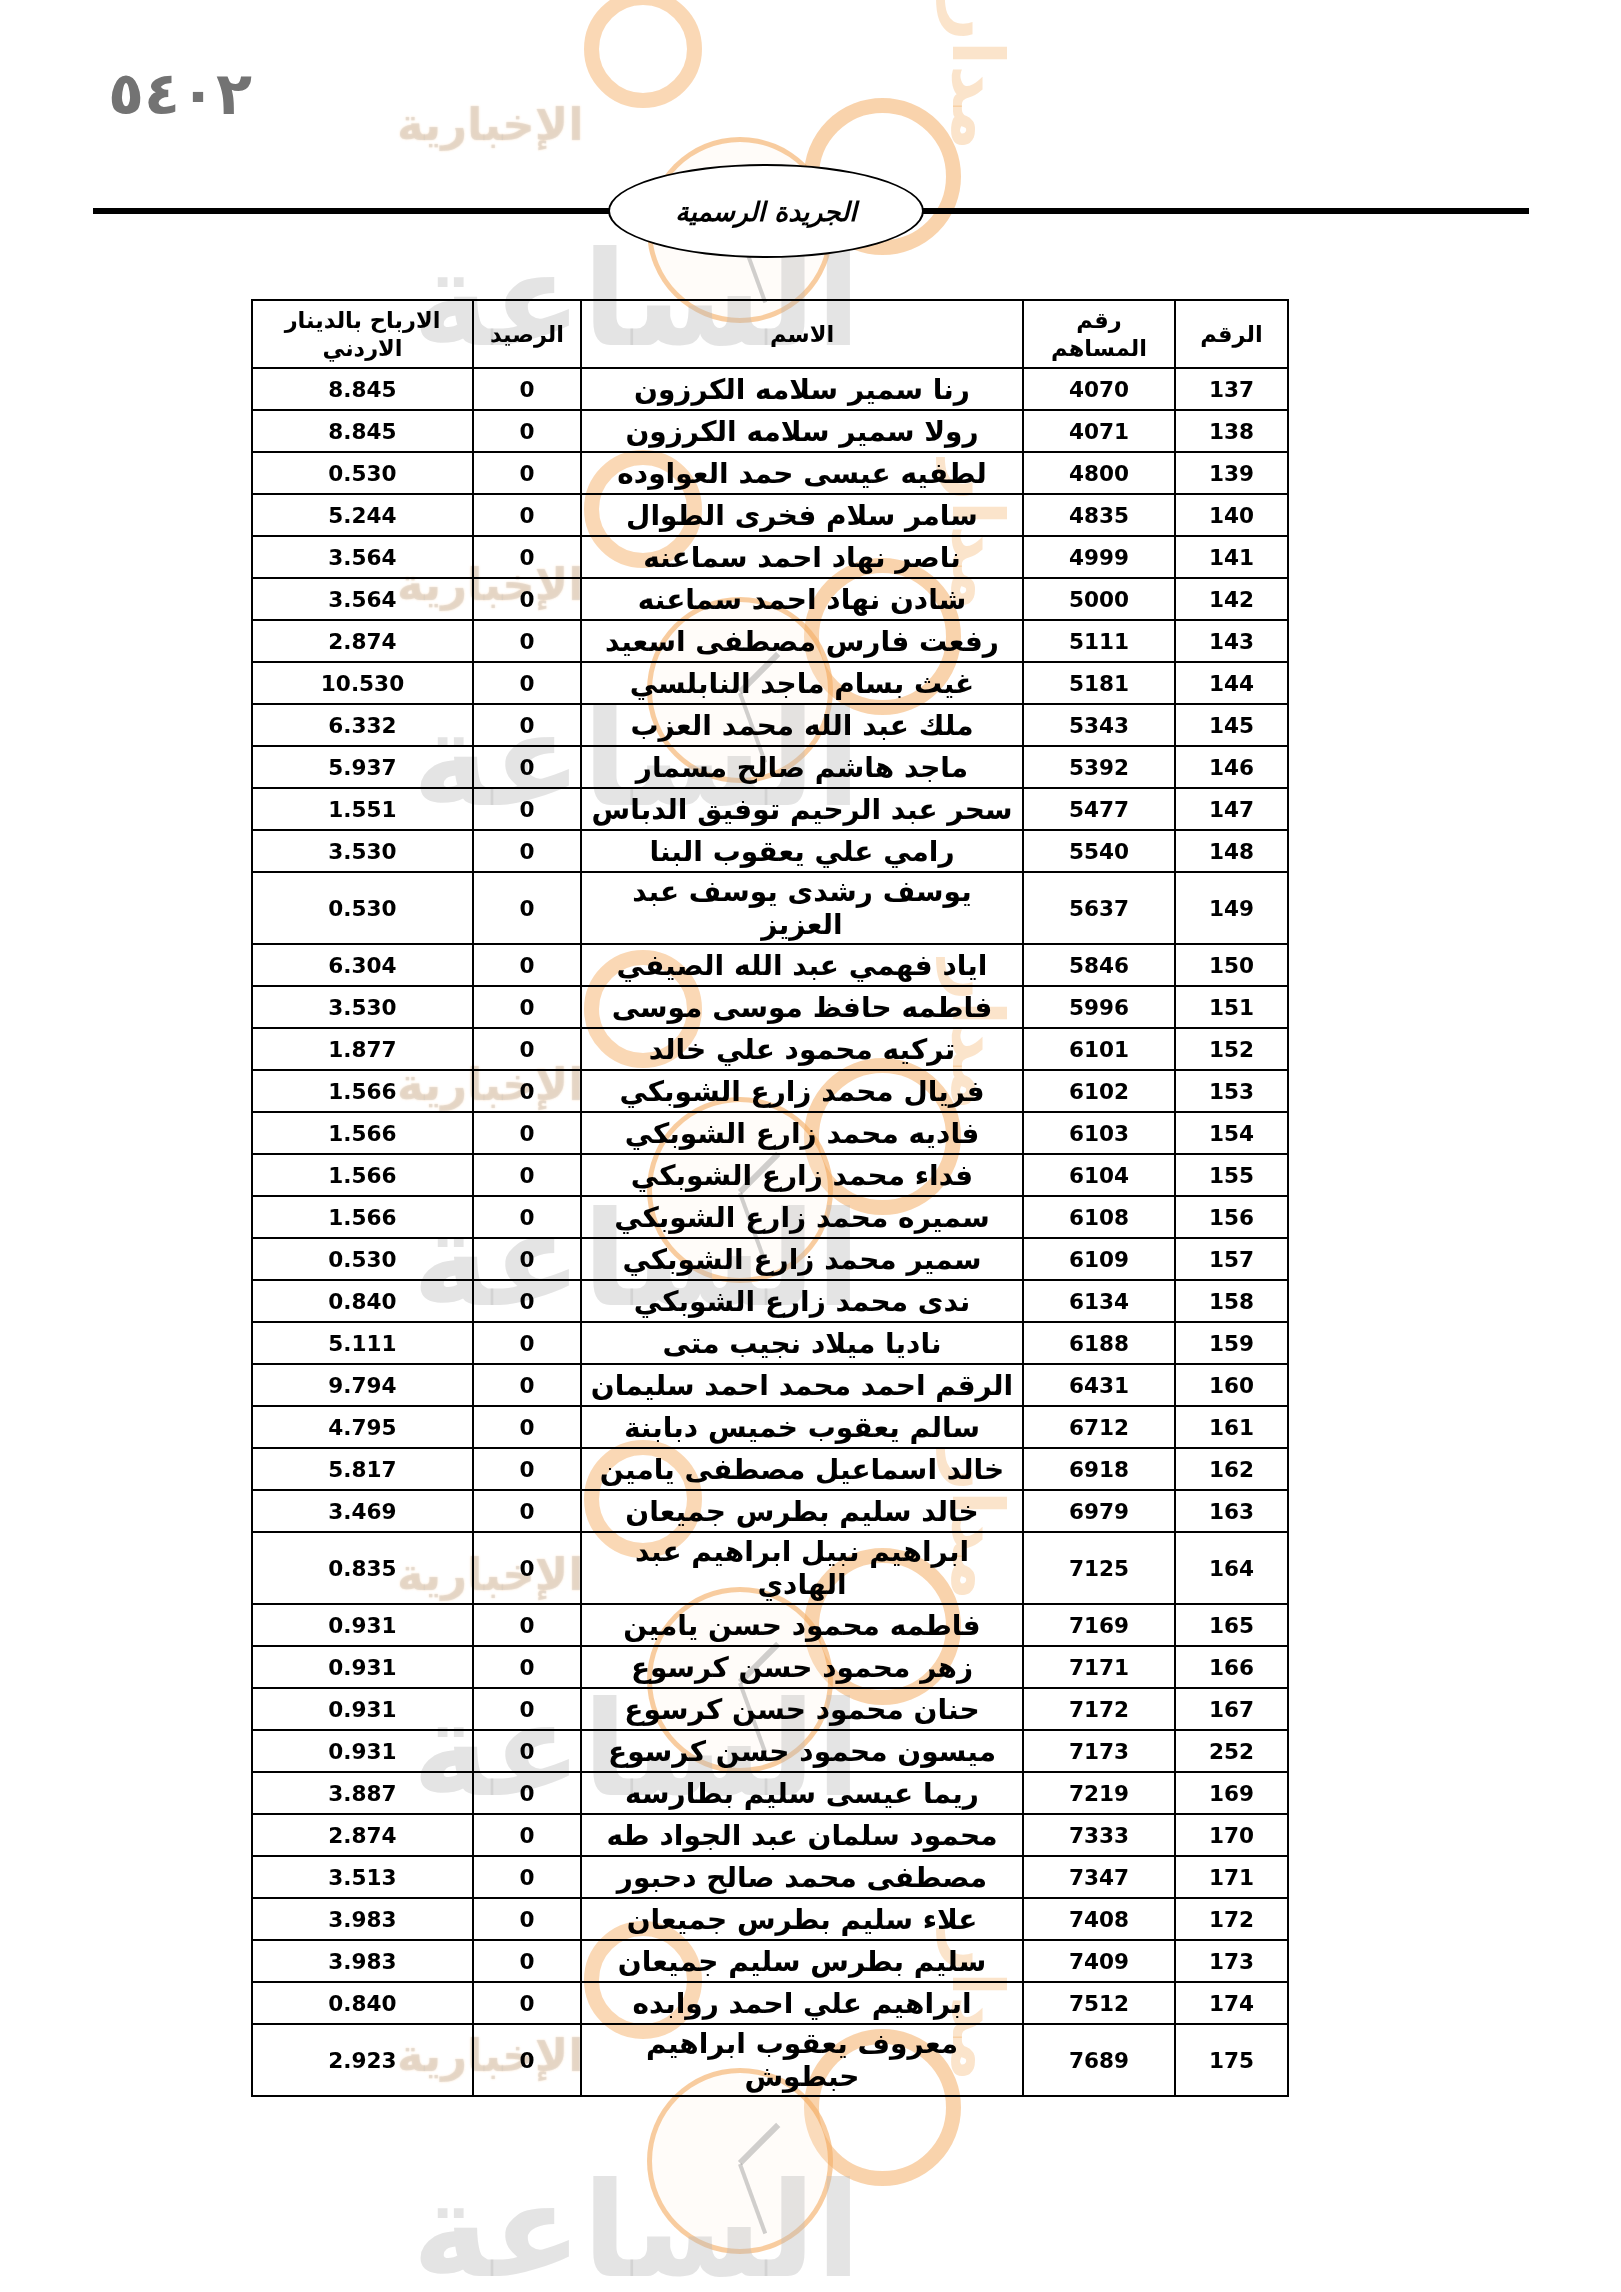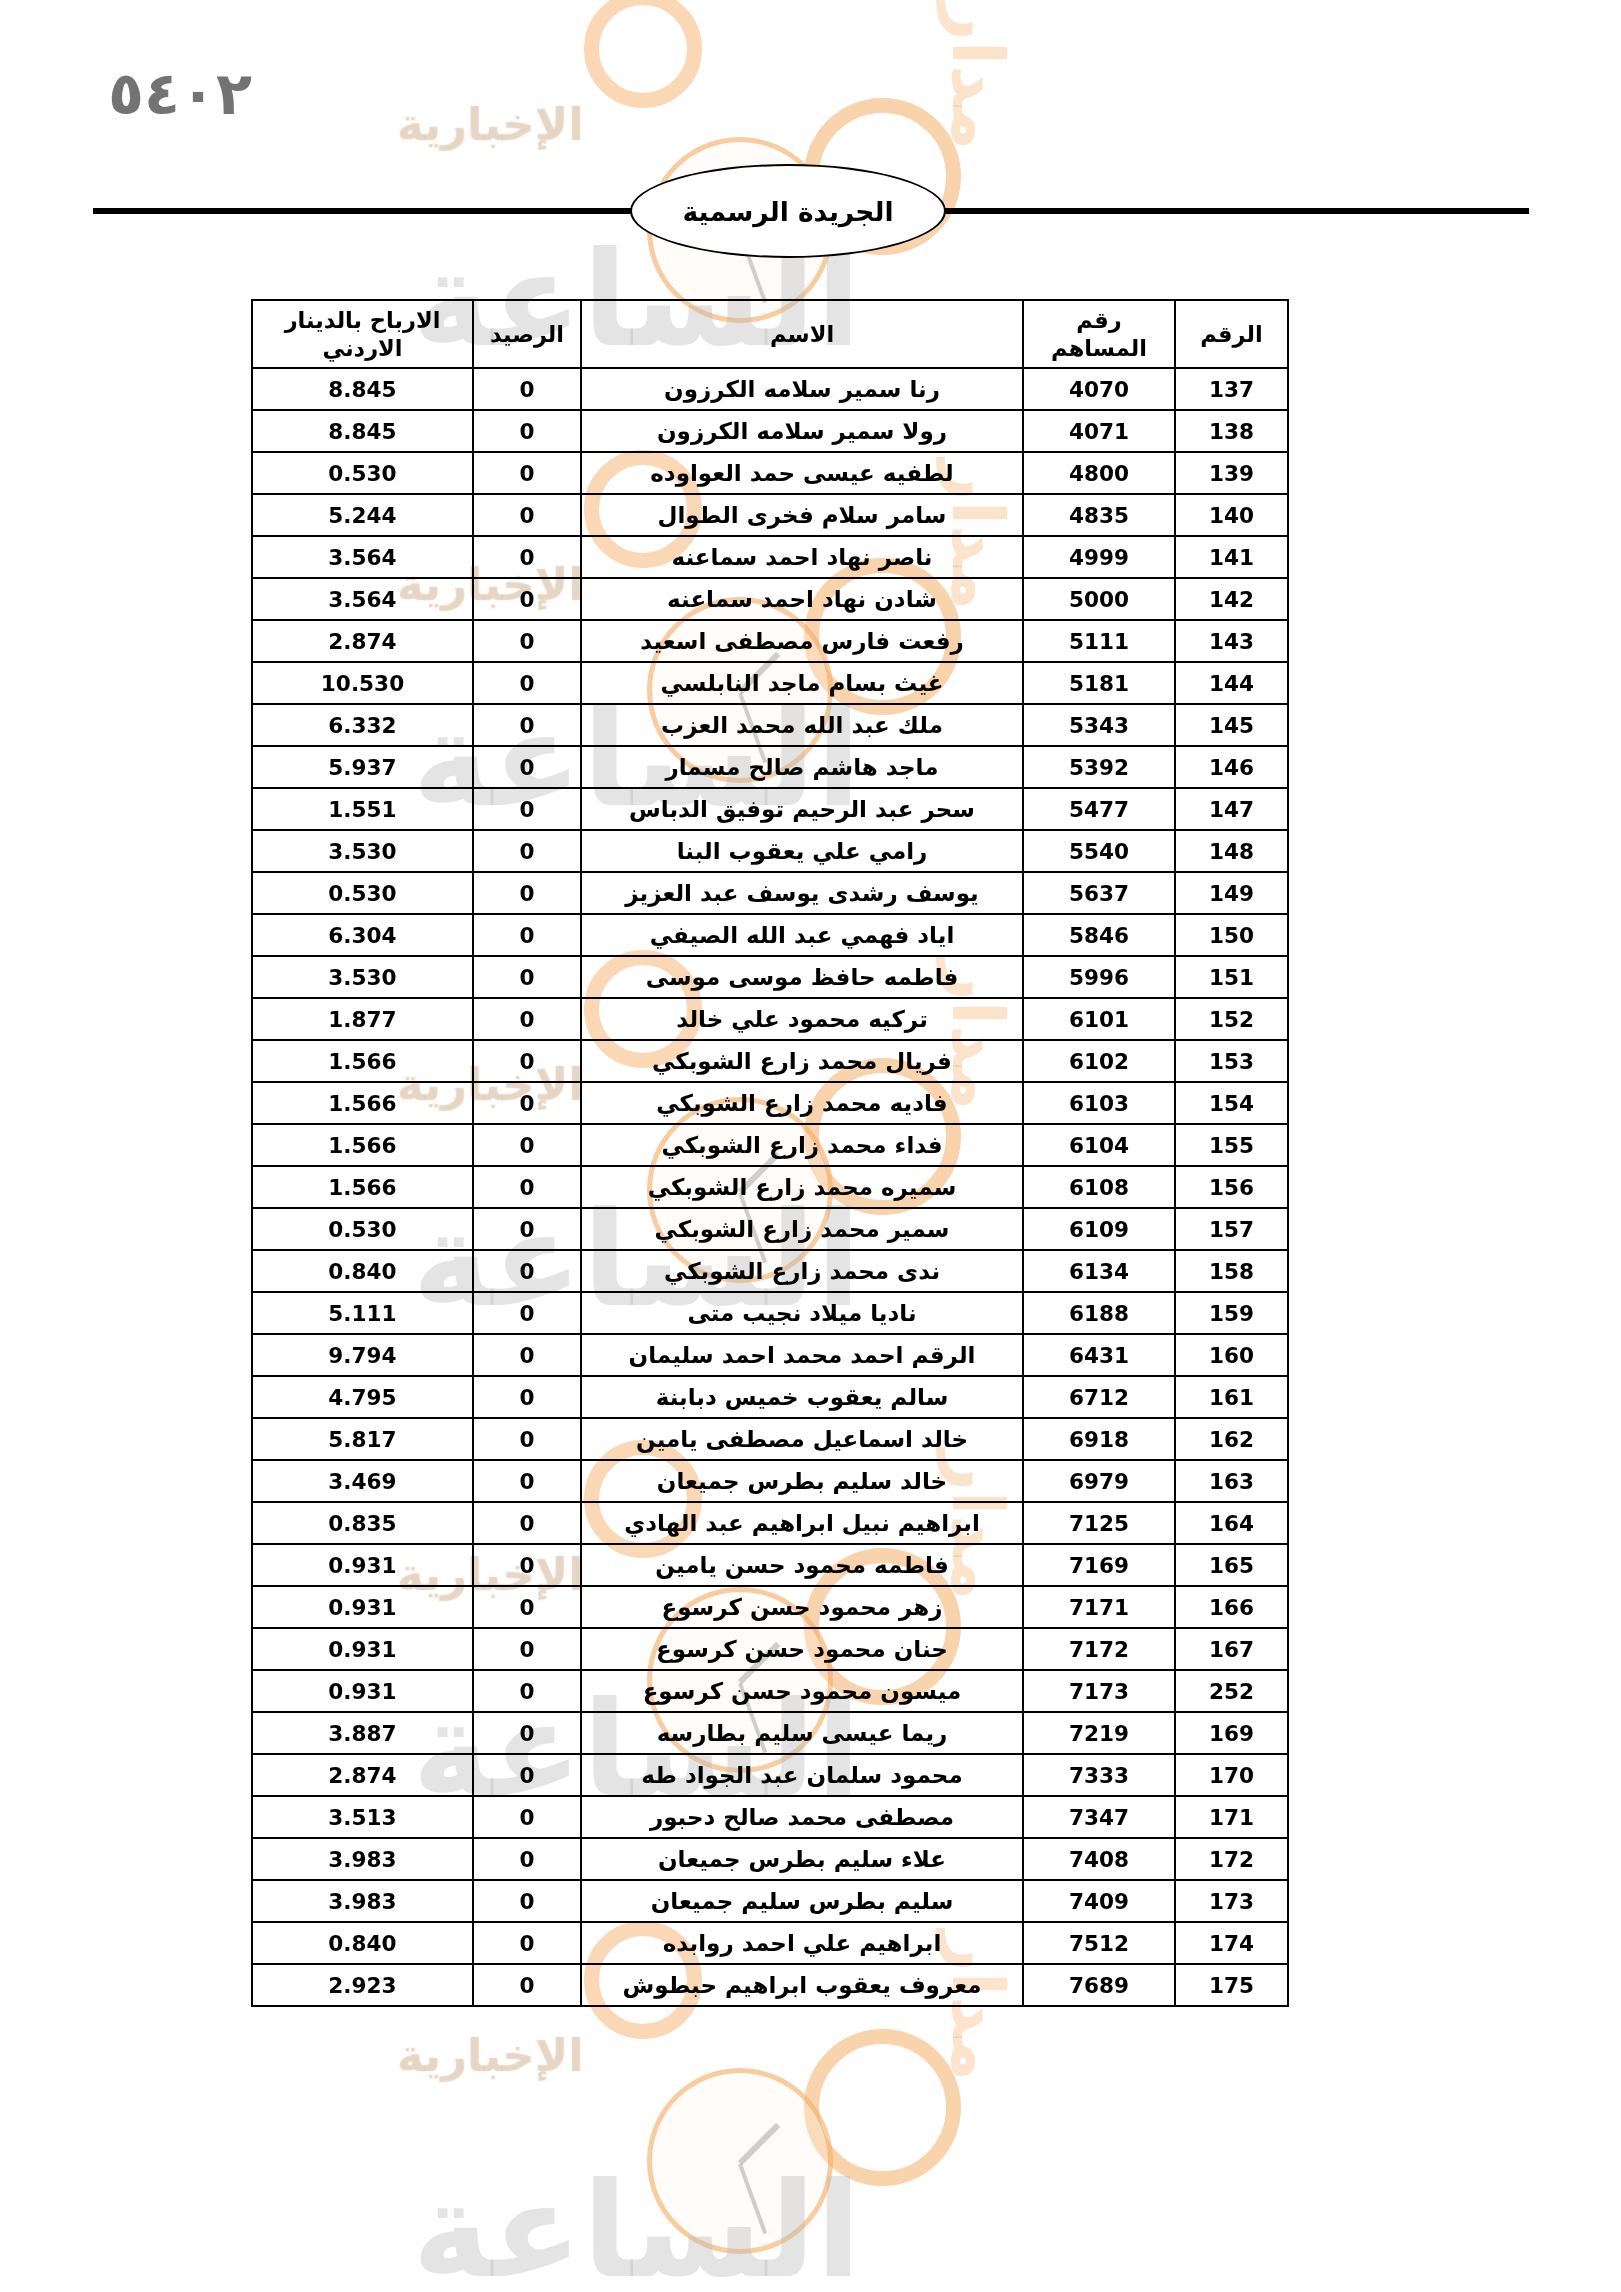--- a/index.html
+++ b/index.html
@@ -52,25 +52,26 @@
   .page-number {
     position: absolute; top: 59px; left: 108px;
     font-size: 59px; font-weight: bold; color: #737373;
     z-index: 2;
   }
   .header-rule {
     position: absolute; top: 208px; left: 93px; width: 1436px; height: 5.9px;
     background: #000; z-index: 2;
   }
   .header-oval {
-    position: absolute; left: 537px; top: -44px;
+    position: absolute; left: 515px; top: -44px;
     width: 316px; height: 94px;
     background: #fff; border: 2.9px solid #000; border-radius: 50%;
     display: flex; align-items: center; justify-content: center;
     z-index: 3;
+    font-style: italic;
   }
   .header-oval span {
     font-size: 26.5px; font-weight: bold; color: #000;
     direction: rtl;
   }
 
   
   table.shareholders-table {
     position: absolute; top: 299px; left: 251px;
     width: 1035px;
@@ -90,21 +91,21 @@
     font-size: 22.5px; padding: 4.9px 3.9px; height: 65px; line-height: 1.25;
   }
   .shareholders-table td {
     font-size: 21.6px; padding: 2px 5.9px; height: 42px;
   }
   .col-number { width: 113px; }
   .col-shareholder { width: 152px; }
   .col-name { width: 442px; }
   .col-balance { width: 108px; }
   .col-profit { width: 221px; }
-  td.name-cell { font-size: 23px; text-align: center; }
+  td.name-cell { font-size: 28px; text-align: center; }
 </style>
 </head>
 <body>
 
 <div class="page">
 
   <div class="watermark-layer">
       <div class="wm-cluster" style="top: -39px;">
         <div class="wm-ring wm-ring-left"></div>
         <div class="wm-ring wm-ring-right"></div>

